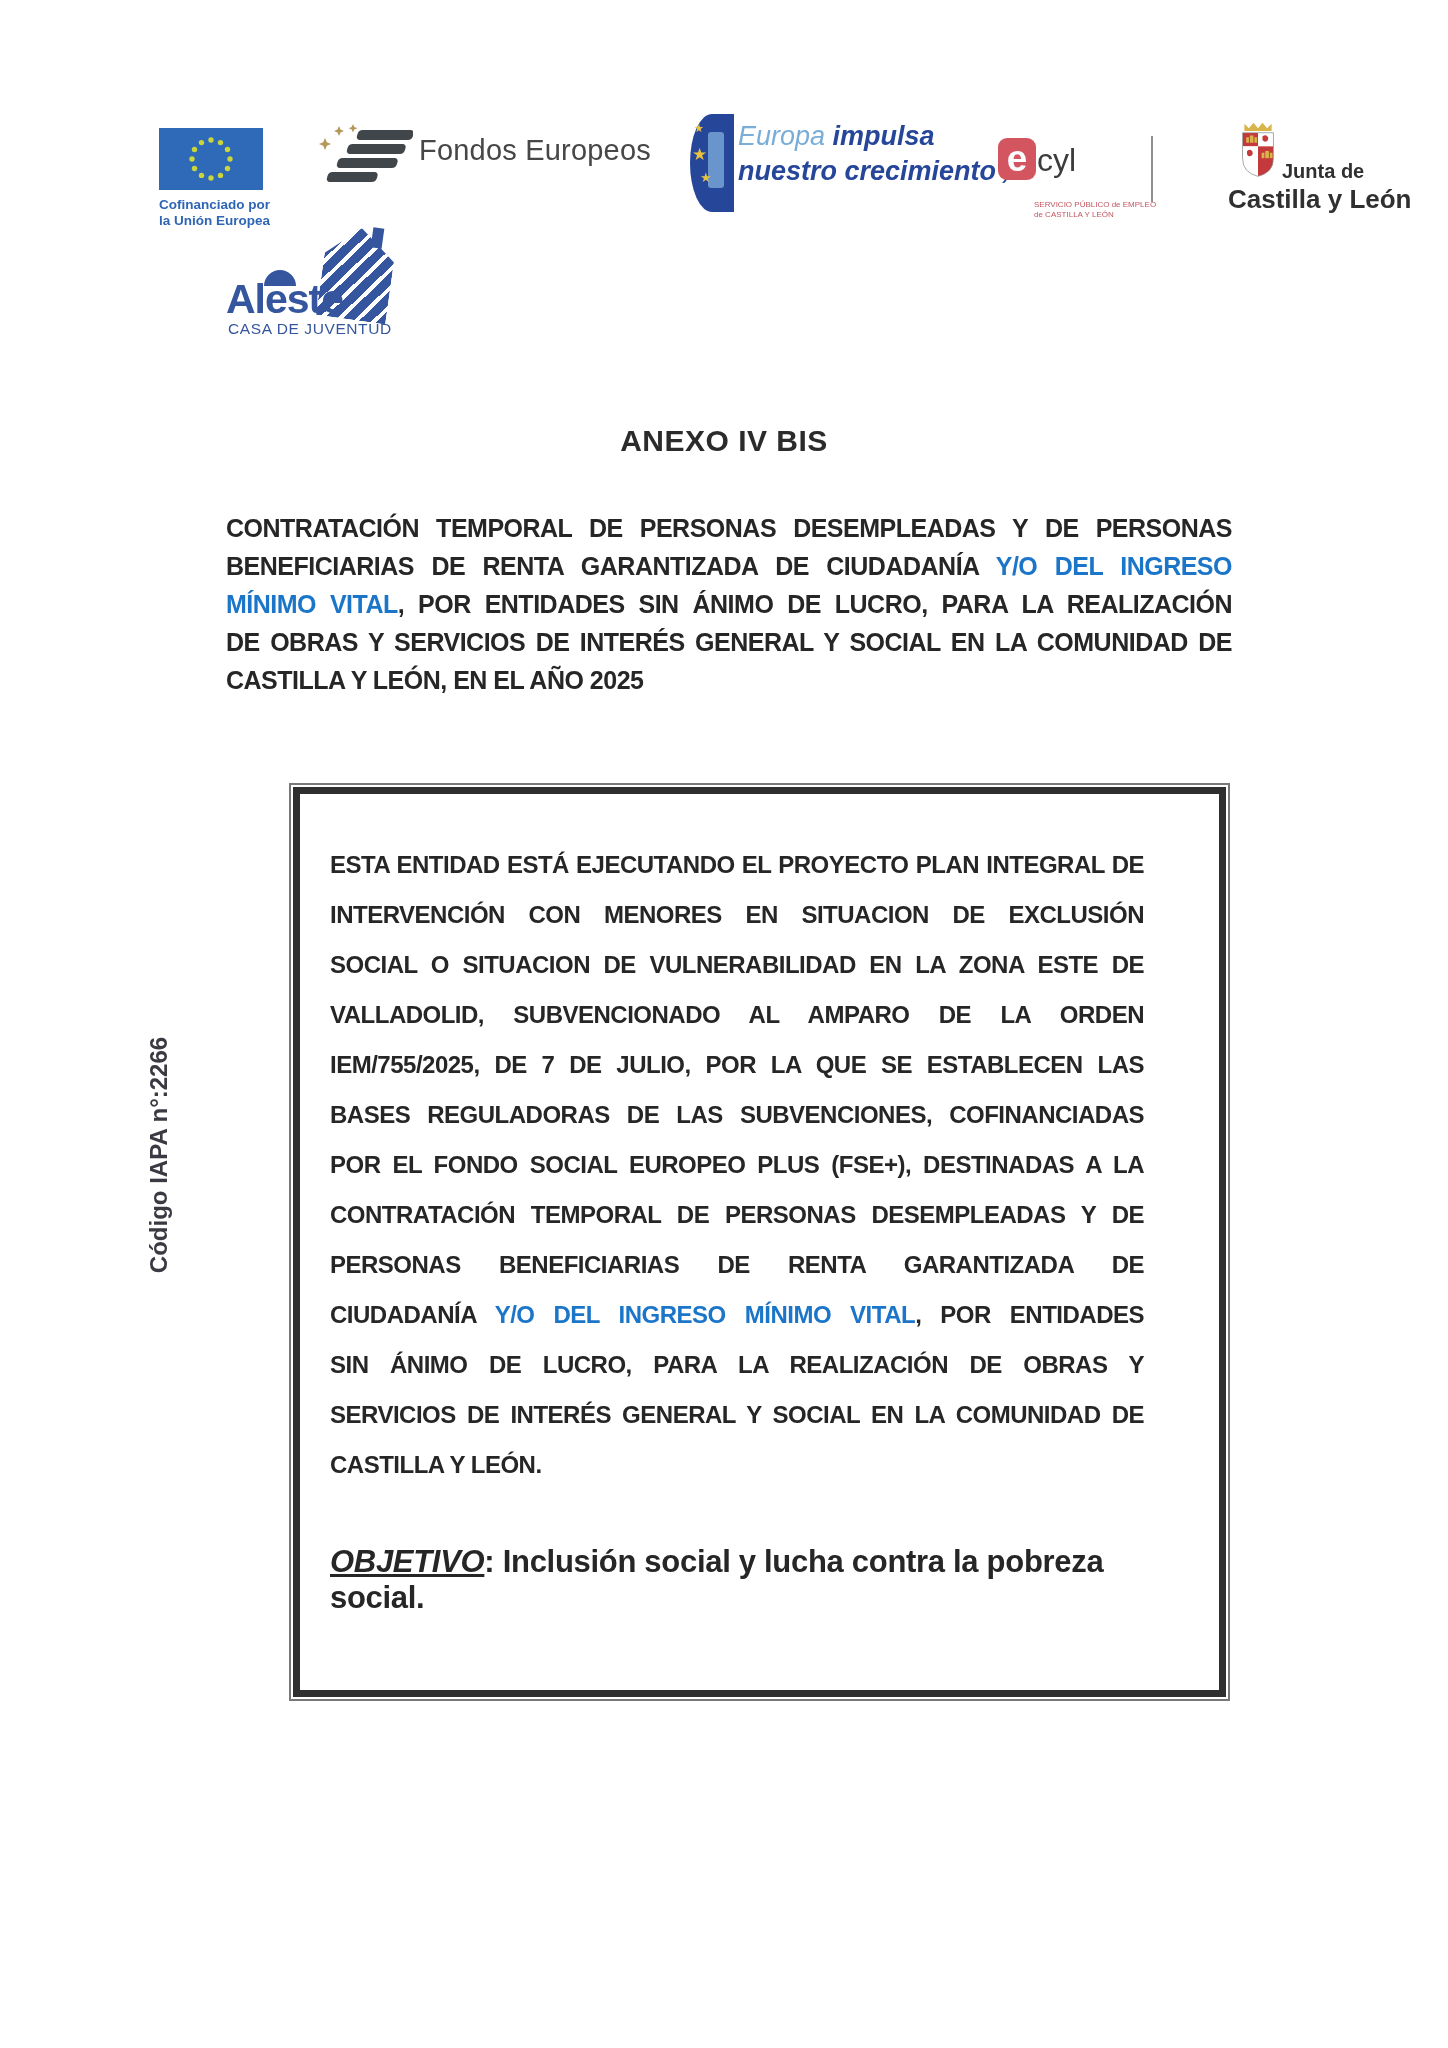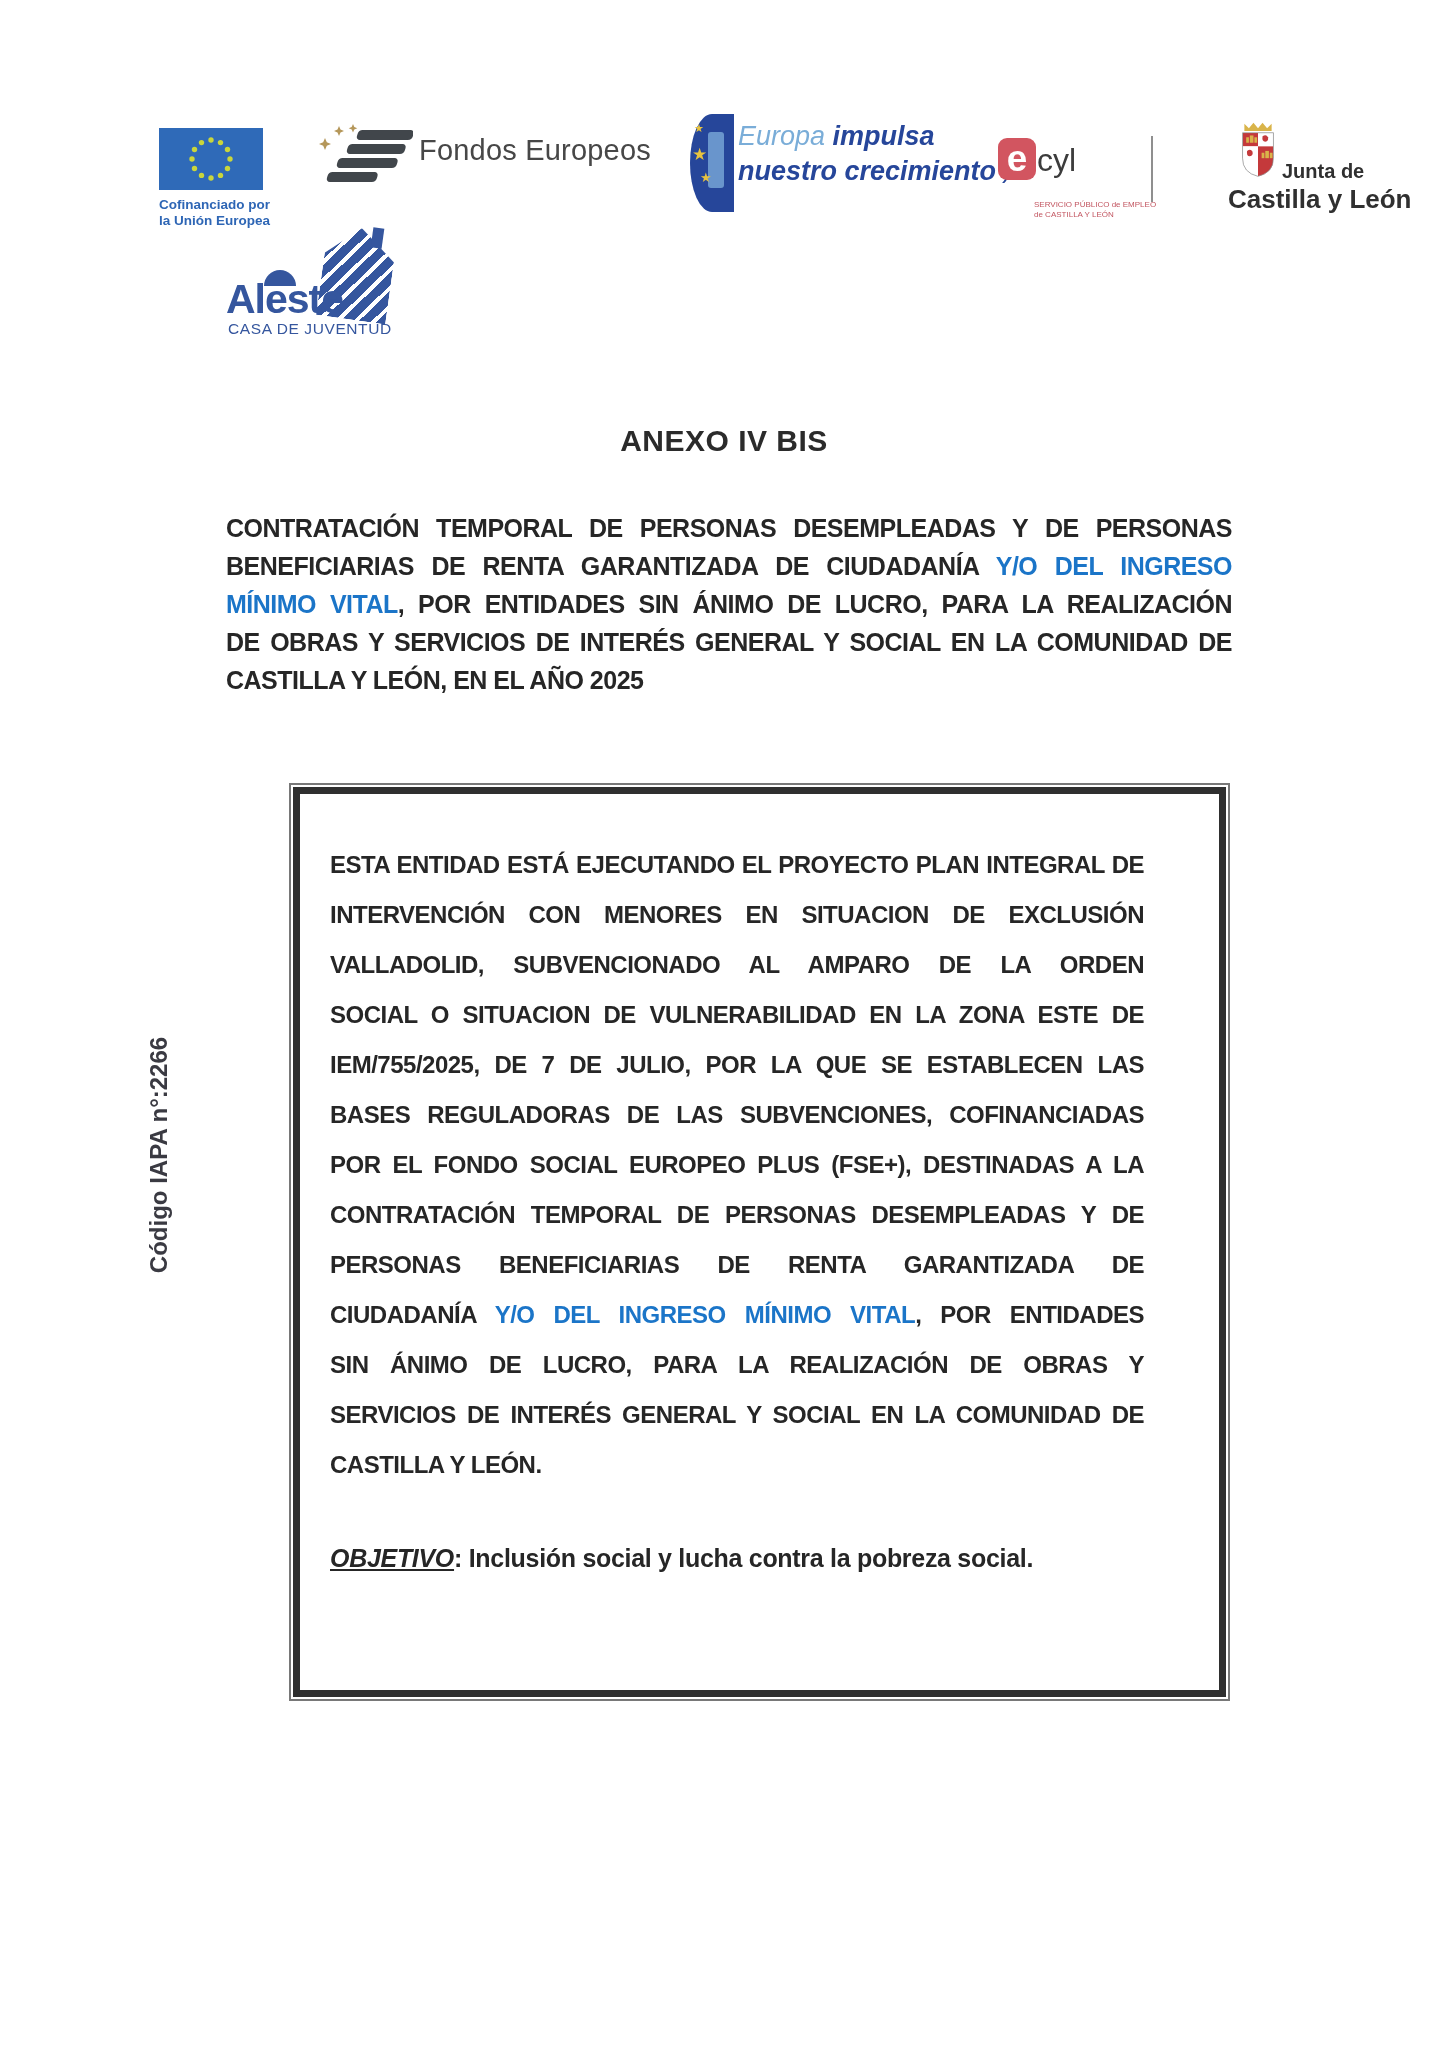--- a/index.html
+++ b/index.html
@@ -66,21 +66,21 @@
   .tline.last{text-align-last:left;}
   .blue{color:var(--accent-blue);margin-top:44px;}
 
   .side-note{position:absolute;left:37px;top:1138px;width:250px;height:34px;transform:rotate(-90deg);
              font-size:24px;font-weight:bold;color:#3a3a42;text-align:center;white-space:nowrap;}
 
   .big-box{position:absolute;left:293px;top:787px;width:933px;height:910px;box-sizing:border-box;
            border:7px solid #2f2f2f;outline:2px solid #787878;outline-offset:2px;
            padding:46px 75px 0 30px;}
   .box-para{font-size:24px;font-weight:bold;color:var(--body-text);line-height:50px;letter-spacing:-0.5px;}
-  .objetivo{margin-top:54px;font-size:25px;font-weight:bold;color:var(--body-text);letter-spacing:-0.3px;}
+  .objetivo{margin-top:54px;font-size:31px;font-weight:bold;color:var(--body-text);letter-spacing:-0.3px;}
   .objetivo-label{font-style:italic;text-decoration:underline;}
 </style>
 </head>
 <body>
 
 <div class="page">
 
   <div class="eu-block">
     <div class="eu-flag">
       <svg width="104" height="62" viewBox="0 0 104 62">
@@ -204,22 +204,22 @@
       <div class="tline"><span>DE OBRAS Y SERVICIOS DE INTERÉS GENERAL Y SOCIAL EN LA COMUNIDAD DE</span></div>
       <div class="tline last"><span>CASTILLA Y LEÓN, EN EL AÑO 2025</span></div>
     </div>
 
   <div class="side-note">Código IAPA n°:2266</div>
 
   <div class="big-box">
     <div class="box-para" id="box-paragraph">
         <div class="tline"><span>ESTA ENTIDAD ESTÁ EJECUTANDO EL PROYECTO PLAN INTEGRAL DE</span></div>
         <div class="tline"><span>INTERVENCIÓN CON MENORES EN SITUACION DE EXCLUSIÓN</span></div>
+        <div class="tline"><span>SOCIAL O SITUACION DE VULNERABILIDAD EN LA ZONA ESTE DE</span></div>
         <div class="tline"><span>VALLADOLID, SUBVENCIONADO AL AMPARO DE LA ORDEN</span></div>
-        <div class="tline"><span>SOCIAL O SITUACION DE VULNERABILIDAD EN LA ZONA ESTE DE</span></div>
         <div class="tline"><span>IEM/755/2025, DE 7 DE JULIO, POR LA QUE SE ESTABLECEN LAS</span></div>
         <div class="tline"><span>BASES REGULADORAS DE LAS SUBVENCIONES, COFINANCIADAS</span></div>
         <div class="tline"><span>POR EL FONDO SOCIAL EUROPEO PLUS (FSE+), DESTINADAS A LA</span></div>
         <div class="tline"><span>CONTRATACIÓN TEMPORAL DE PERSONAS DESEMPLEADAS Y DE</span></div>
         <div class="tline"><span>PERSONAS BENEFICIARIAS DE RENTA GARANTIZADA DE</span></div>
         <div class="tline"><span>CIUDADANÍA </span><span class="blue">Y/O DEL INGRESO MÍNIMO VITAL</span><span>, POR ENTIDADES</span></div>
         <div class="tline"><span>SIN ÁNIMO DE LUCRO, PARA LA REALIZACIÓN DE OBRAS Y</span></div>
         <div class="tline"><span>SERVICIOS DE INTERÉS GENERAL Y SOCIAL EN LA COMUNIDAD DE</span></div>
         <div class="tline last"><span>CASTILLA Y LEÓN.</span></div>
       </div>

